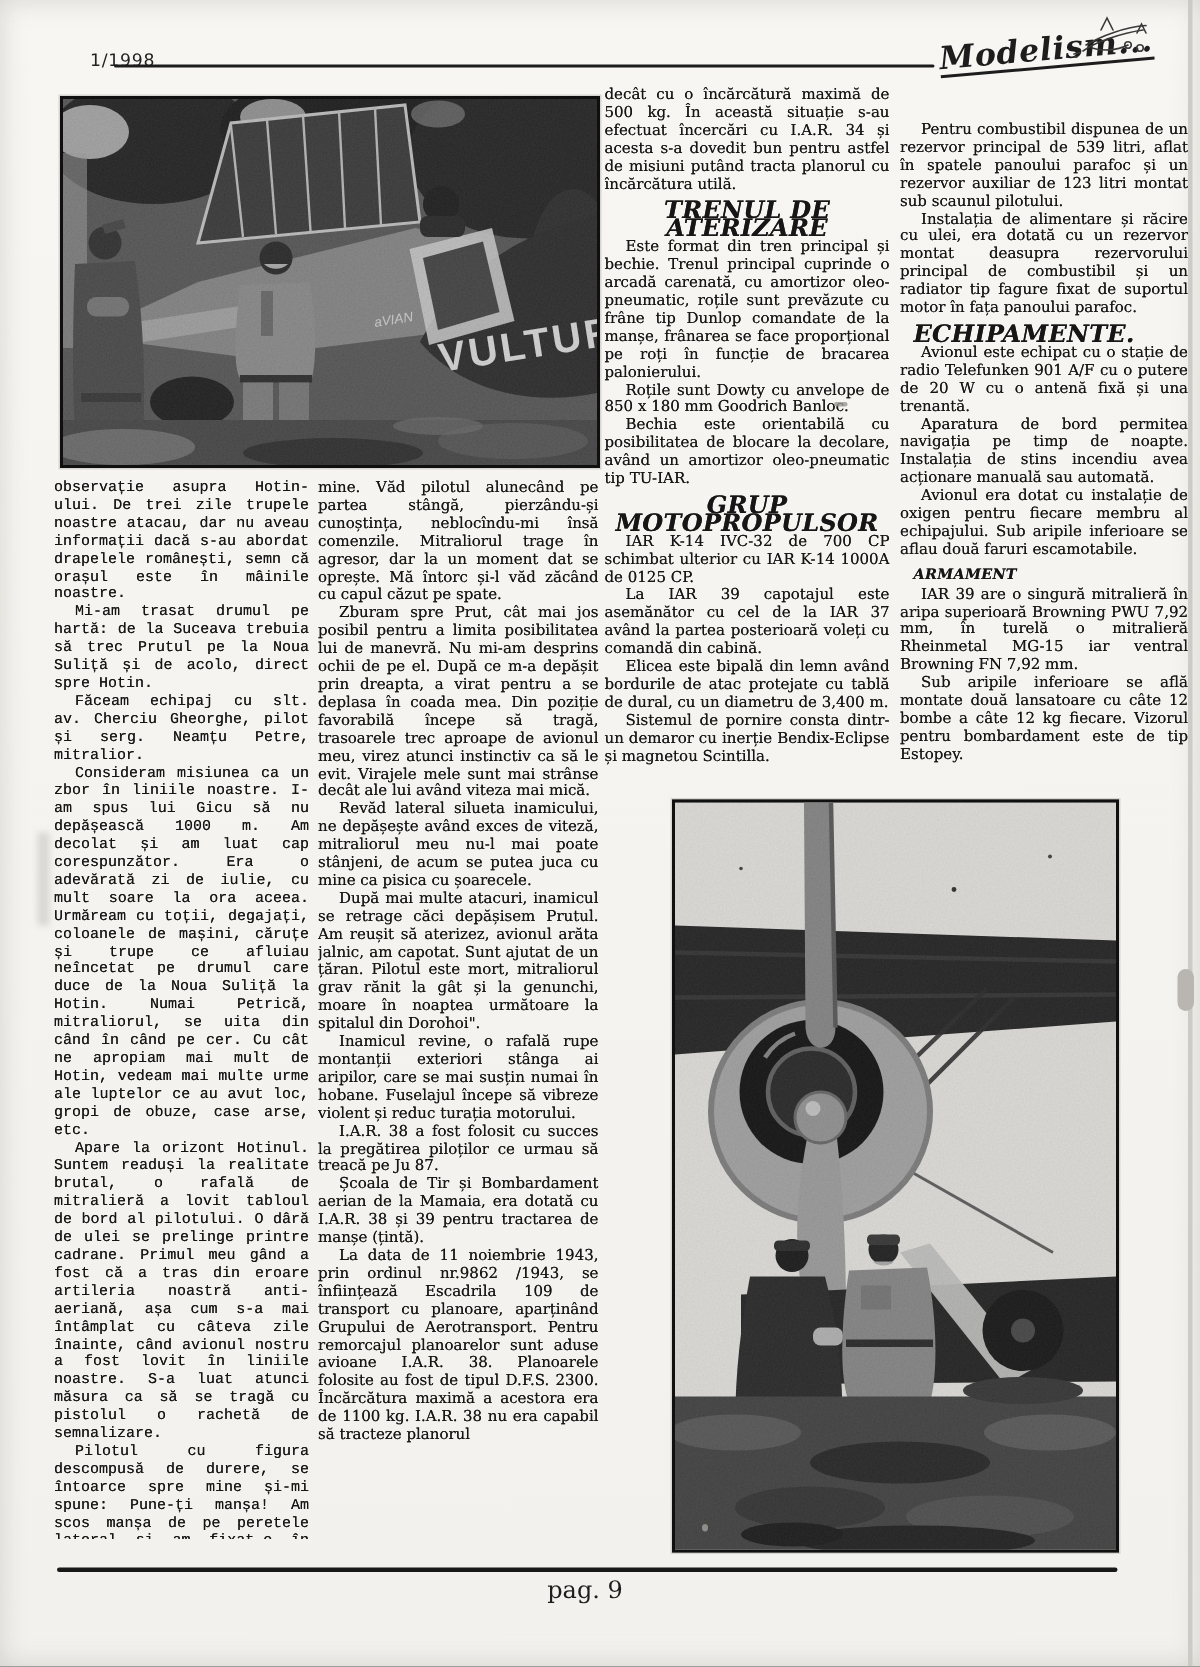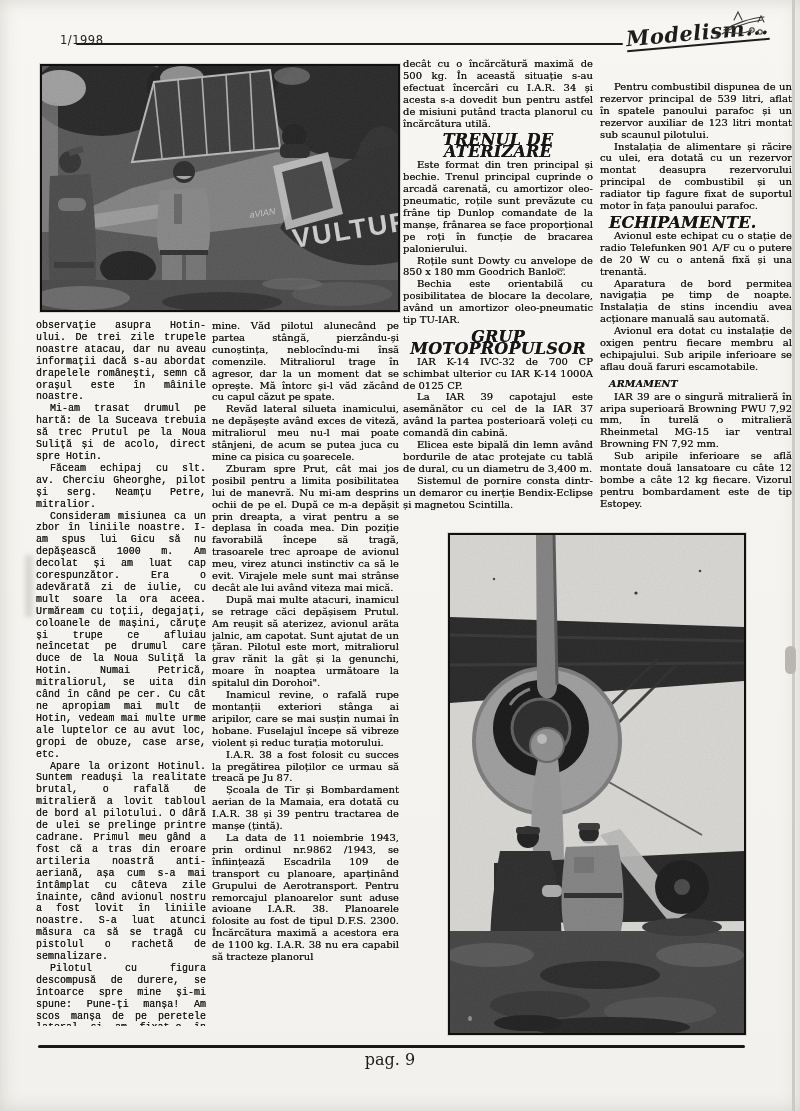--- a/index.html
+++ b/index.html
@@ -143,22 +143,22 @@
     <p>Mi-am trasat drumul pe hartă: de la Suceava trebuia să trec Prutul pe la Noua Suliță și de acolo, direct spre Hotin.</p>
     <p>Făceam echipaj cu slt. av. Cherciu Gheorghe, pilot și serg. Neamțu Petre, mitralior.</p>
     <p>Consideram misiunea ca un zbor în liniile noastre. I-am spus lui Gicu să nu depășească 1000 m. Am decolat și am luat cap corespunzător. Era o adevărată zi de iulie, cu mult soare la ora aceea. Urmăream cu toții, degajați, coloanele de mașini, căruțe și trupe ce afluiau neîncetat pe drumul care duce de la Noua Suliță la Hotin. Numai Petrică, mitraliorul, se uita din când în când pe cer. Cu cât ne apropiam mai mult de Hotin, vedeam mai multe urme ale luptelor ce au avut loc, gropi de obuze, case arse, etc.</p>
     <p>Apare la orizont Hotinul. Suntem readuși la realitate brutal, o rafală de mitralieră a lovit tabloul de bord al pilotului. O dâră de ulei se prelinge printre cadrane. Primul meu gând a fost că a tras din eroare artileria noastră anti-aeriană, așa cum s-a mai întâmplat cu câteva zile înainte, când avionul nostru a fost lovit în liniile noastre. S-a luat atunci măsura ca să se tragă cu pistolul o rachetă de semnalizare.</p>
     <p>Pilotul cu figura descompusă de durere, se întoarce spre mine și-mi spune: Pune-ți manșa! Am scos manșa de pe peretele lateral și am fixat-o în locașul ei. Am pus picioarele pe palonier, preluând comanda și mă simt bătut pe umăr, mitraliorul îmi arată către înapoi silueta unui avion inamic care pică spre noi. Era un I-16 Rata de vânătoare.</p>
     <p>Am intuit situația în toată gravitatea ei, punând avionul într-un picaj prelungit ca să ajung cât mai repede în apropierea solului. Simțeam gloanțele care zburau pe lângă</p>
   </div>
 
   <div id="col2" class="col">
     <p class="cont">mine. Văd pilotul alunecând pe partea stângă, pierzându-și cunoștința, neblocîndu-mi însă comenzile. Mitraliorul trage în agresor, dar la un moment dat se oprește. Mă întorc și-l văd zăcând cu capul căzut pe spate.</p>
+    <p>Zburam spre Prut, cât mai jos posibil pentru a limita posibilitatea lui de manevră. Nu mi-am desprins ochii de pe el. După ce m-a depășit prin dreapta, a virat pentru a se deplasa în coada mea. Din poziție favorabilă începe să tragă, trasoarele trec aproape de avionul meu, virez atunci instinctiv ca să le evit. Virajele mele sunt mai strânse decât ale lui având viteza mai mică.</p>
     <p>Revăd lateral silueta inamicului, ne depășește având exces de viteză, mitraliorul meu nu-l mai poate stânjeni, de acum se putea juca cu mine ca pisica cu șoarecele.</p>
-    <p>Zburam spre Prut, cât mai jos posibil pentru a limita posibilitatea lui de manevră. Nu mi-am desprins ochii de pe el. După ce m-a depășit prin dreapta, a virat pentru a se deplasa în coada mea. Din poziție favorabilă începe să tragă, trasoarele trec aproape de avionul meu, virez atunci instinctiv ca să le evit. Virajele mele sunt mai strânse decât ale lui având viteza mai mică.</p>
     <p>După mai multe atacuri, inamicul se retrage căci depășisem Prutul. Am reușit să aterizez, avionul arăta jalnic, am capotat. Sunt ajutat de un țăran. Pilotul este mort, mitraliorul grav rănit la gât și la genunchi, moare în noaptea următoare la spitalul din Dorohoi".</p>
     <p>Inamicul revine, o rafală rupe montanții exteriori stânga ai aripilor, care se mai susțin numai în hobane. Fuselajul începe să vibreze violent și reduc turația motorului.</p>
     <p>I.A.R. 38 a fost folosit cu succes la pregătirea piloților ce urmau să treacă pe Ju 87.</p>
     <p>Școala de Tir și Bombardament aerian de la Mamaia, era dotată cu I.A.R. 38 și 39 pentru tractarea de manșe (țintă).</p>
     <p>La data de 11 noiembrie 1943, prin ordinul nr.9862 /1943, se înființează Escadrila 109 de transport cu planoare, aparținând Grupului de Aerotransport. Pentru remorcajul planoarelor sunt aduse avioane I.A.R. 38. Planoarele folosite au fost de tipul D.F.S. 2300. Încărcătura maximă a acestora era de 1100 kg. I.A.R. 38 nu era capabil să tracteze planorul</p>
   </div>
 
   <div id="col3" class="col">
     <p class="cont">decât cu o încărcătură maximă de 500 kg. În această situație s-au efectuat încercări cu I.A.R. 34 și acesta s-a dovedit bun pentru astfel de misiuni putând tracta planorul cu încărcătura utilă.</p>
     <h3>TRENUL DE ATERIZARE</h3>

